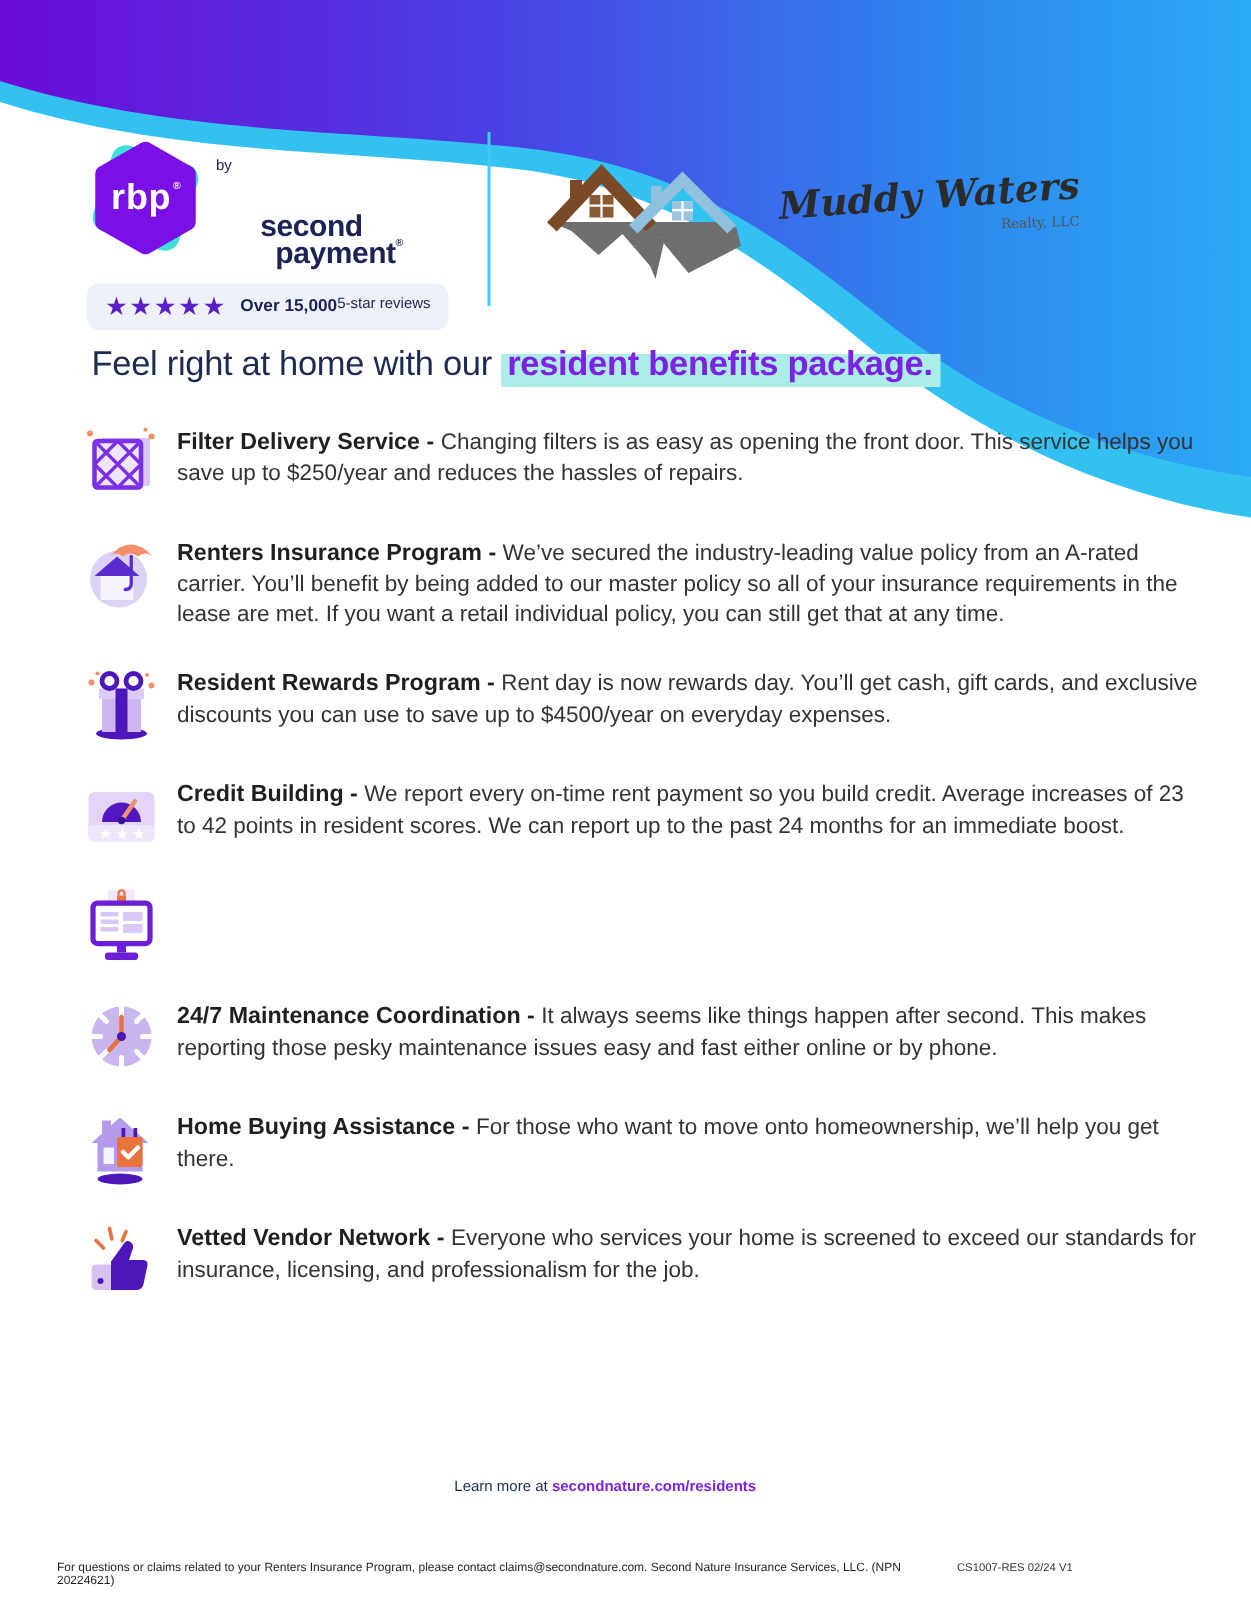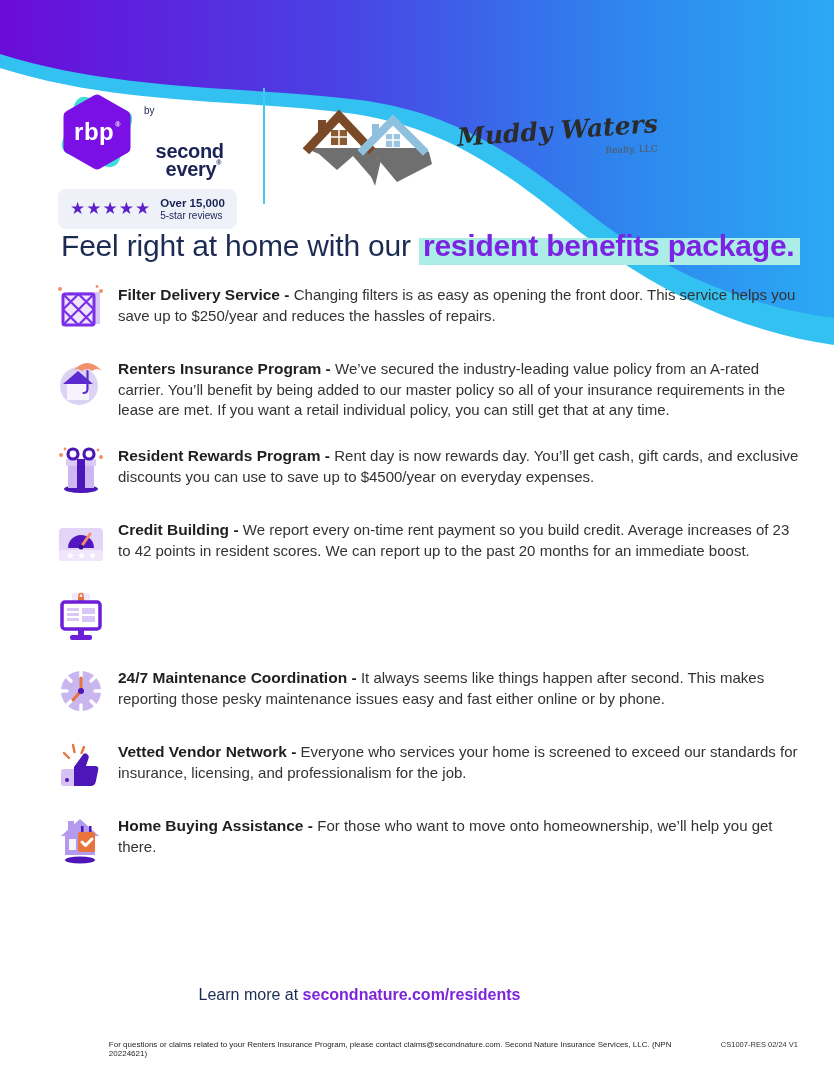--- a/index.html
+++ b/index.html
@@ -13,47 +13,47 @@
   
   .logo-row{position:absolute;top:86px;left:58px;display:flex;align-items:flex-start;}
   .rbp-block{display:flex;flex-direction:column;}
   .rbp-top{display:flex;align-items:center;}
   .rbp-badge{position:relative;width:78px;height:78px;flex:0 0 auto;}
   .rbp-badge .teal{position:absolute;left:9px;top:9px;width:60px;height:60px;background:#3FDFD8;border-radius:10px;transform:rotate(18deg);}
   .rbp-badge svg{position:absolute;left:0;top:0;}
   .rbp-text{position:absolute;left:0;top:0;width:78px;height:78px;display:flex;align-items:center;justify-content:center;color:#fff;font-weight:700;font-size:24px;letter-spacing:0.5px;}
   .rbp-reg{font-size:7px;vertical-align:top;position:relative;top:-8px;left:1px;}
   .byline{display:flex;margin-left:8px;margin-top:16px;}
-  .by{font-size:10px;color:#1B2356;margin-right:1px;margin-top:3px;}
+  .by{font-size:10px;color:#1B2356;margin-right:19px;margin-top:3px;}
   .sn{font-weight:700;color:#1B2356;font-size:20px;line-height:0.92;letter-spacing:-0.3px;margin-top:40px;}
   .sn .l2{margin-left:10px;}
   .sn-reg{font-size:7px;vertical-align:top;}
   .review-badge{margin-top:10px;background:#EEF1F8;border-radius:8px;padding:7px 12px;display:flex;align-items:center;width:fit-content;}
   .stars{color:#5B1FC8;font-size:17px;letter-spacing:1px;line-height:1;margin-right:9px;}
-  .review-lines{display:flex;flex-direction:column;}
+  .review-lines{display:flex;flex-direction:row;}
   .review-l1{font-weight:700;font-size:11.5px;color:#1B2356;line-height:1.25;}
   .review-l2{font-size:10px;color:#1B2356;line-height:1.2;}
   .divider{width:2px;height:116px;background:#45C8F2;margin:0 36px 0 26px;margin-top:2px;}
   .mw-logo{display:flex;align-items:flex-start;margin-top:4px;}
   .mw-script{font-family:"DejaVu Serif", serif;font-style:italic;font-weight:700;font-size:25px;color:#2b2b2b;transform:rotate(-4deg);margin-top:28px;margin-left:6px;line-height:1;}
   .mw-sub{font-family:"DejaVu Serif", serif;font-size:9px;color:#555;text-align:right;margin-top:4px;transform:rotate(-2deg);}
   
-  .heading{position:absolute;top:229px;left:61px;width:740px;font-size:30px;letter-spacing:-0.2px;color:#1C2B52;white-space:nowrap;}
+  .heading{position:absolute;top:229px;left:61px;width:740px;font-size:23px;letter-spacing:-0.2px;color:#1C2B52;white-space:nowrap;}
   .heading .hl{font-weight:700;color:#7B22E3;background:linear-gradient(180deg, rgba(0,0,0,0) 24%, #ACEDE8 24%);padding:0 5px 3px 4px;}
   
   .benefits{position:absolute;top:283px;left:55px;width:745px;display:flex;flex-direction:column;}
   .benefit{display:flex;align-items:flex-start;margin-bottom:24px;}
   .icon-box{width:52px;height:50px;flex:0 0 auto;margin-right:11px;display:flex;align-items:center;justify-content:center;}
   .b-text{font-size:15px;line-height:1.35;color:#333333;padding-top:2px;}
   .b-title{font-weight:700;color:#1f1f1f;font-size:15.5px;}
   
-  .learn-more{position:absolute;top:986px;left:0;width:719px;text-align:center;font-size:16px;color:#1C2B52;}
+  .learn-more{position:absolute;top:986px;left:0;width:719px;text-align:center;font-size:10px;color:#1C2B52;padding-left:44px;}
   .learn-more .lnk{font-weight:700;color:#7C25DC;text-decoration:none;}
   
-  .fineprint{position:absolute;top:1040px;left:38px;right:36px;display:flex;justify-content:flex-end;align-items:flex-start;gap:12px;}
+  .fineprint{position:absolute;top:1040px;left:38px;right:36px;display:flex;justify-content:flex-start;align-items:flex-start;}
   .fp-left{font-size:8px;color:#1f1f1f;max-width:600px;}
   .fp-right{font-size:7.5px;color:#333;}
 </style>
 </head>
 <body>
 
 <div class="wave-wrap">
   <svg width="834" height="360" viewBox="0 0 834 360">
     <defs>
       <linearGradient id="waveGrad" x1="0" y1="0" x2="1" y2="0">
@@ -78,21 +78,21 @@
         </svg>
         <span class="rbp-text">
             <span>rbp</span>
             <span class="rbp-reg">®</span>
           </span>
       </div>
       <div class="byline">
         <span class="by">by</span>
         <span class="sn">
           <span class="l1">second</span><br>
-          <span class="l2">every</span><span class="sn-reg">®</span>
+          <span class="l2">payment</span><span class="sn-reg">®</span>
         </span>
       </div>
     </div>
     <div class="review-badge">
       <span class="stars">★★★★★</span>
       <span class="review-lines">
         <span class="review-l1">Over 15,000</span>
         <span class="review-l2">5-star reviews</span>
       </span>
     </div>
@@ -180,21 +180,21 @@
         <rect x="3" y="10" width="44" height="33" rx="4" fill="#E3D5F8"></rect>
         <path d="M12,30 A13,13 0 0 1 38,30 Z" fill="#5217C0"></path>
         <line x1="25" y1="29" x2="34" y2="16" stroke="#F2906B" stroke-width="3" stroke-linecap="round"></line>
         <circle cx="25" cy="29" r="2.5" fill="#3A0F96"></circle>
         <rect x="3" y="32" width="44" height="11" rx="3" fill="#EFE6FB"></rect>
         <text x="10" y="41" font-size="10" fill="#ffffff" font-family="DejaVu Sans">★</text>
         <text x="21" y="41" font-size="10" fill="#ffffff" font-family="DejaVu Sans">★</text>
         <text x="32" y="41" font-size="10" fill="#ffffff" font-family="DejaVu Sans">★</text>
       </svg>
     </div>
-    <div class="b-text"><span class="b-title">Credit Building - </span><span>We report every on-time rent payment so you build credit. Average increases of 23 to 42 points in resident scores. We can report up to the past 20 months for an immediate boost.</span></div>
+    <div class="b-text"><span class="b-title">Credit Building - </span><span>We report every on-time rent payment so you build credit. Average increases of 23 to 42 points in resident scores. We can report up to the past 24 months for an immediate boost.</span></div>
   </div>
 
   <div class="benefit">
     <div class="icon-box">
       <svg width="50" height="52" viewBox="0 0 50 52">
         <rect x="16" y="2" width="18" height="12" rx="2" fill="#EFE7FB"></rect>
         <rect x="22" y="6" width="6" height="5" fill="#E8743C"></rect>
         <path d="M23,6 v-1.5 a2,2 0 0 1 4,0 V6" stroke="#E8743C" stroke-width="1.5" fill="none"></path>
         <rect x="6" y="11" width="38" height="27" rx="3" fill="#ffffff" stroke="#6D1FD8" stroke-width="3.5"></rect>
         <rect x="11" y="17" width="12" height="3" fill="#D9C7F6"></rect>
@@ -226,50 +226,50 @@
         <line x1="25" y1="25" x2="17" y2="34" stroke="#E8743C" stroke-width="3" stroke-linecap="round"></line>
         <circle cx="25" cy="25" r="3" fill="#4C16B8"></circle>
       </svg>
     </div>
     <div class="b-text"><span class="b-title">24/7 Maintenance Coordination - </span><span>It always seems like things happen after second. This makes reporting those pesky maintenance issues easy and fast either online or by phone.</span></div>
   </div>
 
   <div class="benefit">
     <div class="icon-box">
       <svg width="50" height="52" viewBox="0 0 50 52">
-        <g stroke="#E8743C" stroke-width="2.4" stroke-linecap="round">
-          <line x1="8" y1="14" x2="13" y2="19"></line>
-            <line x1="17" y1="6" x2="18.5" y2="13"></line>
-            <line x1="28" y1="8" x2="25.5" y2="14"></line>
-        </g>
-        <rect x="5" y="30" width="32" height="17" rx="3" fill="#D5C2F2"></rect>
-        <circle cx="11" cy="41" r="2" fill="#4C16B8"></circle>
-        <path d="M18,47 V28 L26,17 q2,-4 5,-2 q3,2 1,6 l-2,6 h9 q4,0 3.2,4 l-2.5,12 q-1,4 -5,4 h-12 Z" fill="#4C16B8"></path>
-      </svg>
-    </div>
-    <div class="b-text"><span class="b-title">Vetted Vendor Network - </span><span>Everyone who services your home is screened to exceed our standards for insurance, licensing, and professionalism for the job.</span></div>
-  </div>
-
-  <div class="benefit">
-    <div class="icon-box">
-      <svg width="50" height="52" viewBox="0 0 50 52">
         <ellipse cx="24" cy="47" rx="15" ry="3.6" fill="#4C16B8"></ellipse>
         <rect x="12" y="8" width="6" height="12" fill="#B49AEC"></rect>
         <polygon points="5,23 24,6 43,23" fill="#B49AEC"></polygon>
         <rect x="9" y="21" width="30" height="21" fill="#B49AEC"></rect>
         <rect x="13" y="26" width="7" height="11" fill="#F6F3FC"></rect>
         <rect x="25" y="13" width="2.5" height="8" fill="#4C16B8"></rect>
           <rect x="33" y="13" width="2.5" height="8" fill="#4C16B8"></rect>
         <rect x="22" y="19" width="17" height="20" rx="2" fill="#E8743C"></rect>
         <path d="M26,29 l3.5,3.5 L36,26" stroke="#ffffff" stroke-width="3" fill="none" stroke-linecap="round" stroke-linejoin="round"></path>
       </svg>
     </div>
     <div class="b-text"><span class="b-title">Home Buying Assistance - </span><span>For those who want to move onto homeownership, we’ll help you get there.</span></div>
   </div>
 
+  <div class="benefit">
+    <div class="icon-box">
+      <svg width="50" height="52" viewBox="0 0 50 52">
+        <g stroke="#E8743C" stroke-width="2.4" stroke-linecap="round">
+          <line x1="8" y1="14" x2="13" y2="19"></line>
+            <line x1="17" y1="6" x2="18.5" y2="13"></line>
+            <line x1="28" y1="8" x2="25.5" y2="14"></line>
+        </g>
+        <rect x="5" y="30" width="32" height="17" rx="3" fill="#D5C2F2"></rect>
+        <circle cx="11" cy="41" r="2" fill="#4C16B8"></circle>
+        <path d="M18,47 V28 L26,17 q2,-4 5,-2 q3,2 1,6 l-2,6 h9 q4,0 3.2,4 l-2.5,12 q-1,4 -5,4 h-12 Z" fill="#4C16B8"></path>
+      </svg>
+    </div>
+    <div class="b-text"><span class="b-title">Vetted Vendor Network - </span><span>Everyone who services your home is screened to exceed our standards for insurance, licensing, and professionalism for the job.</span></div>
+  </div>
+
 </div>
 
 <div class="learn-more">
   <span>Learn more at </span><a href="#" class="lnk">secondnature.com/residents</a>
 </div>
 
 <div class="fineprint">
   <span class="fp-left">For questions or claims related to your Renters Insurance Program, please contact claims@secondnature.com. Second Nature Insurance Services, LLC. (NPN 20224621)</span>
   <span class="fp-right">CS1007-RES 02/24 V1</span>
 </div>

